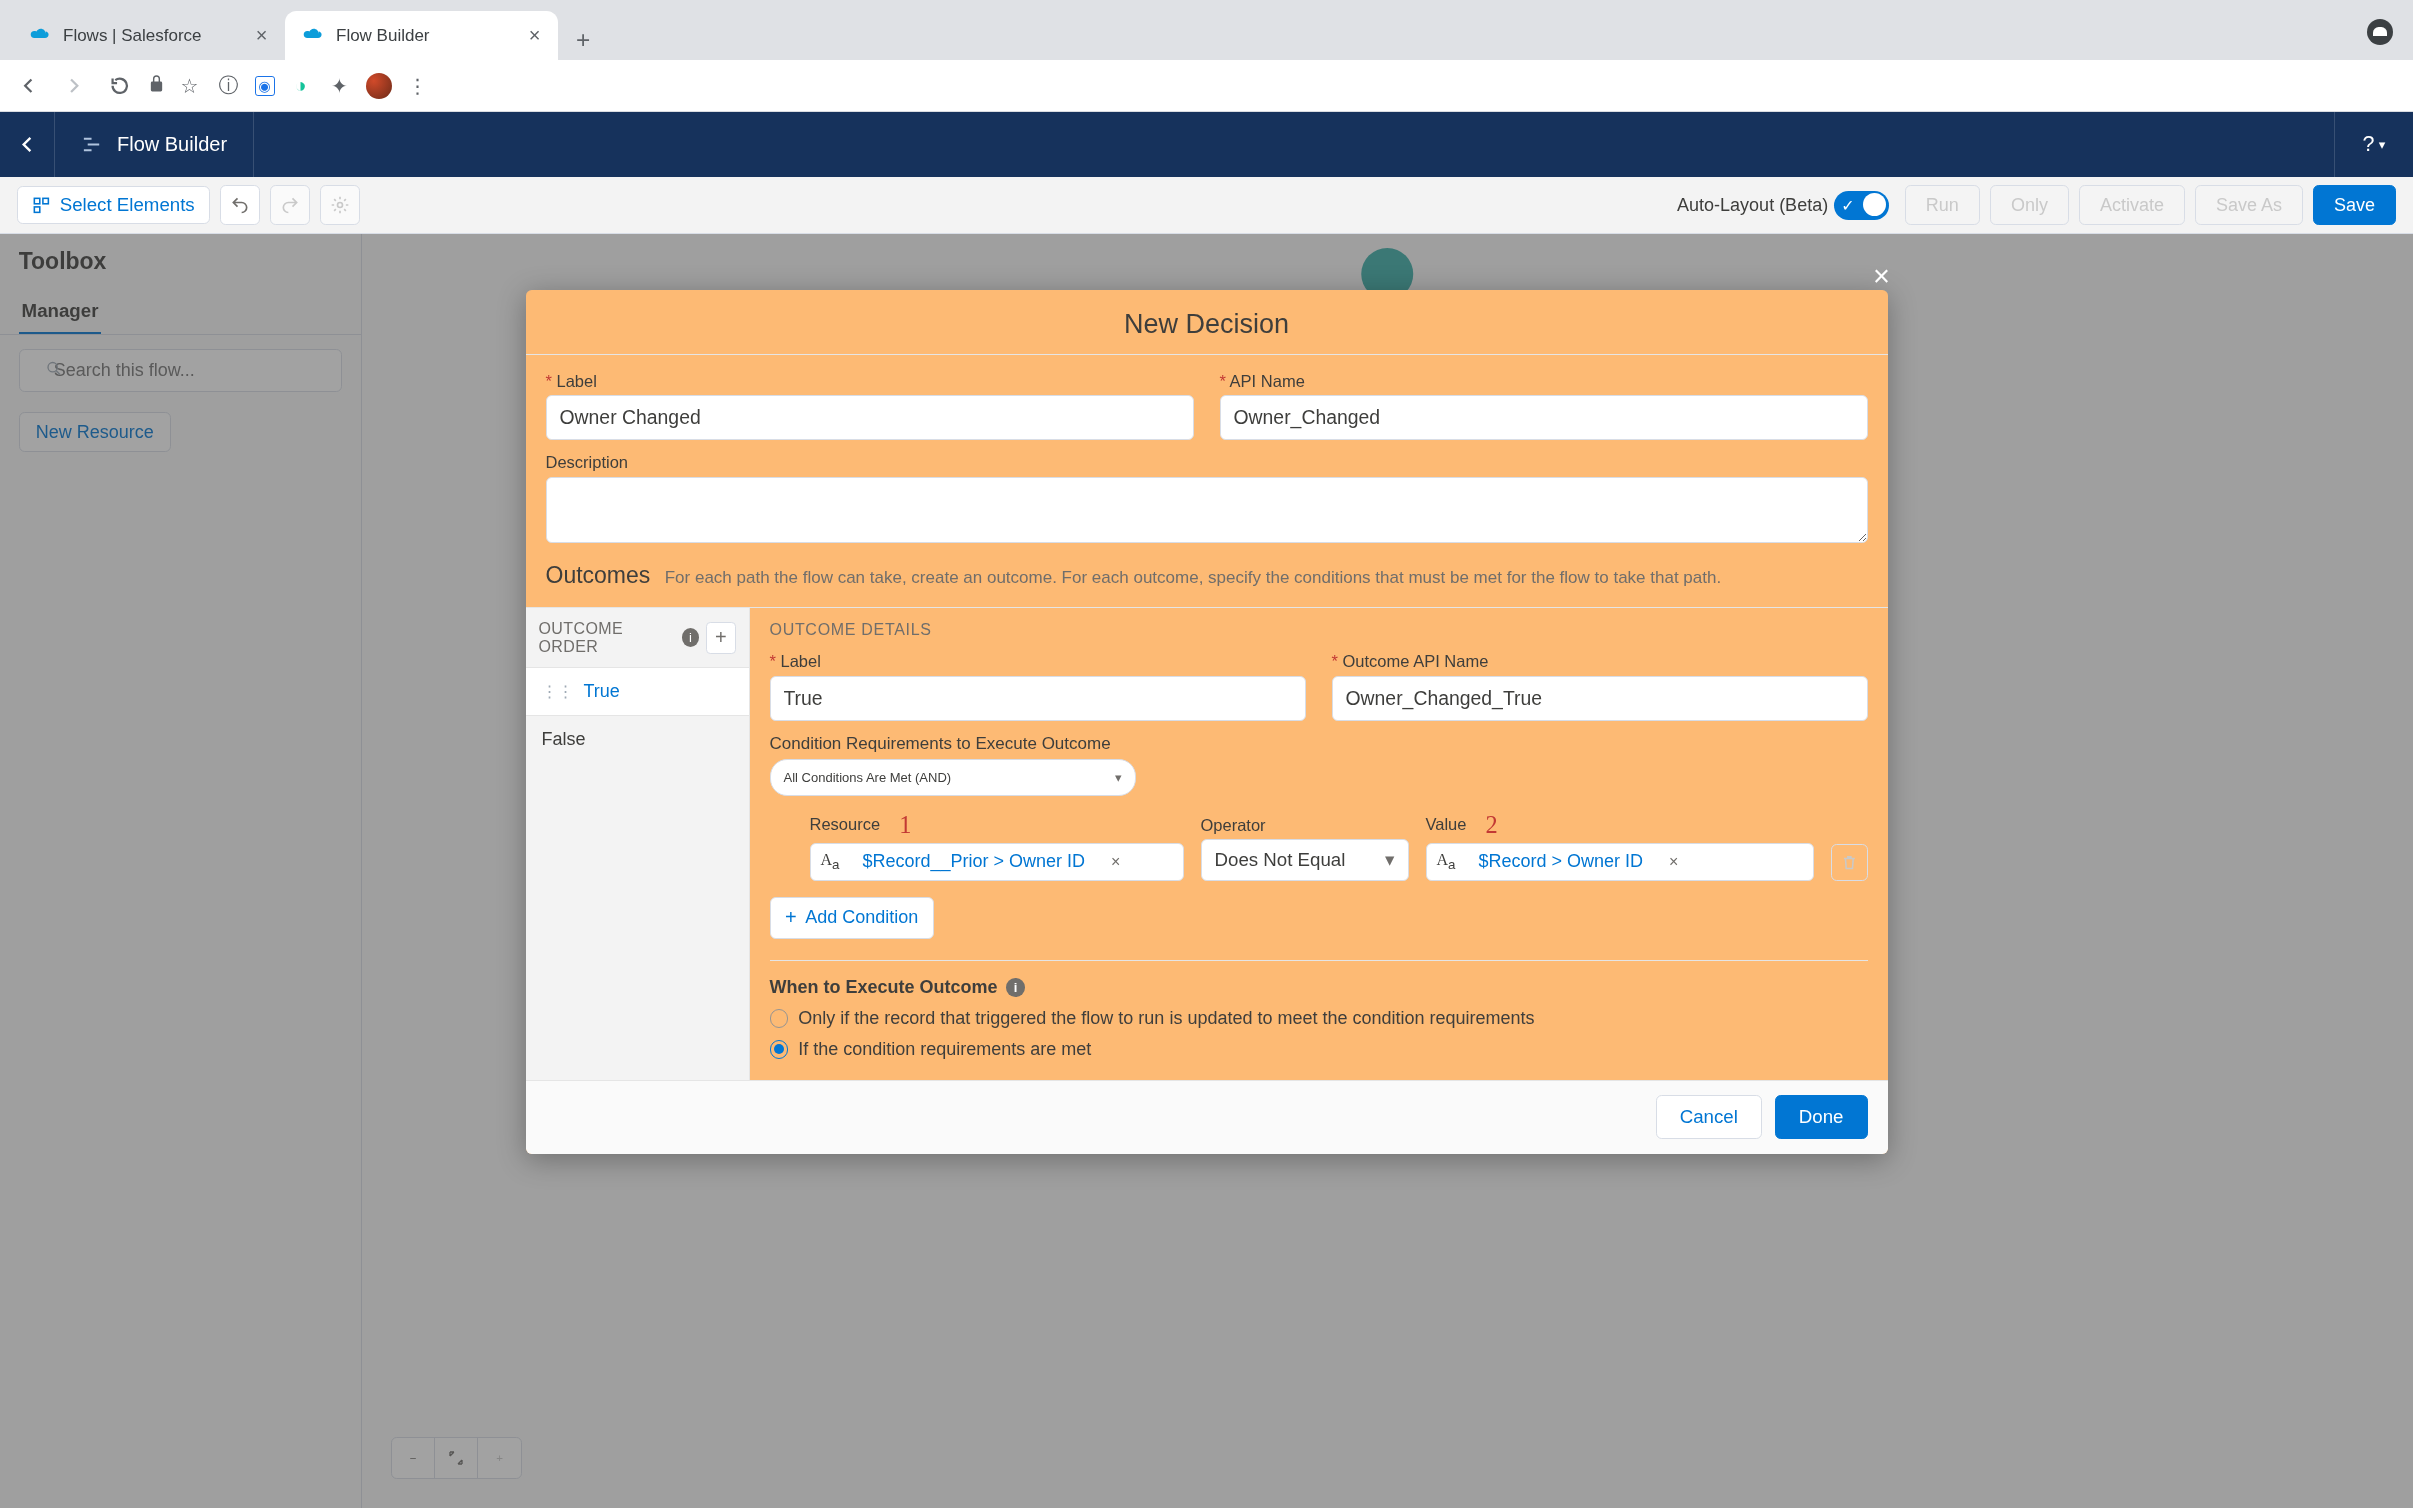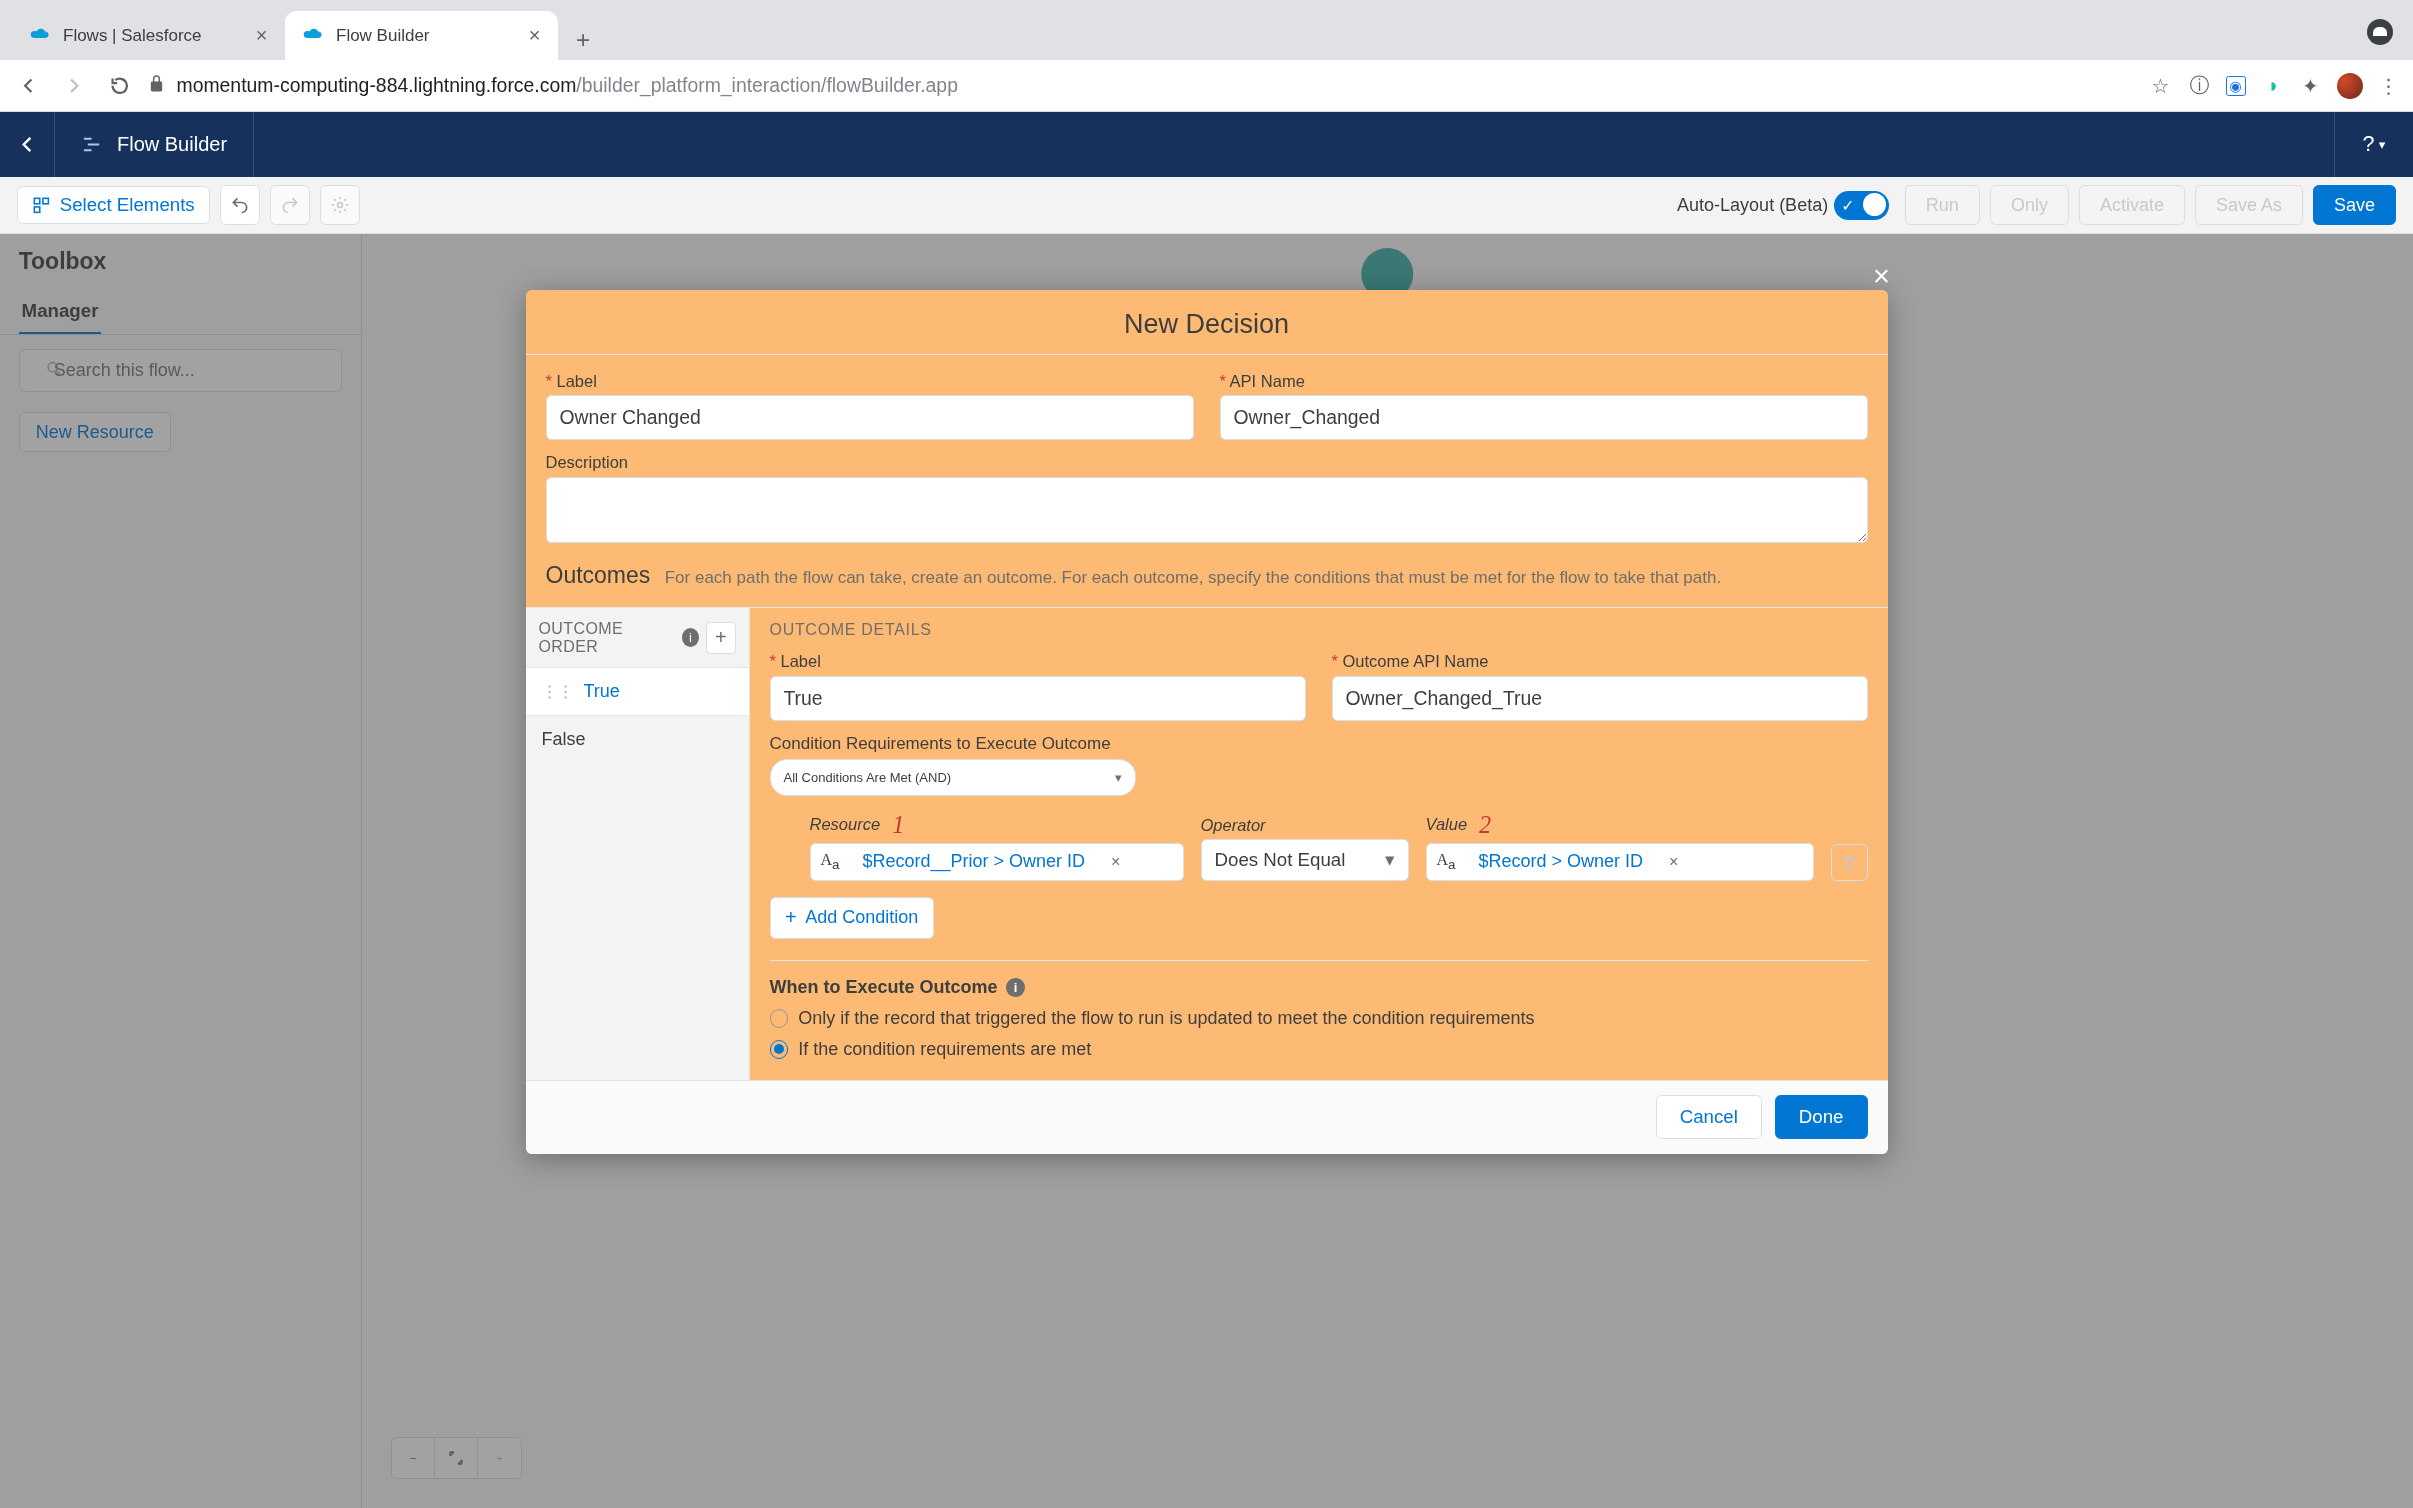--- a/index.html
+++ b/index.html
@@ -99,21 +99,21 @@
   .oitem.plain { color:#3e3e3c; }
 
   .outcomes-main { flex:1; padding:13px 20px 20px; }
   .om-head { font-size:16px; color:#706e6b; letter-spacing:0.7px; margin-bottom:13px; }
   .om-row2 { display:flex; gap:26px; margin-bottom:13px; }
   .cond-label { font-size:17px; color:#3e3e3c; margin-top:4.3px; margin-bottom:5.7px; }
   .select-box { border:0.7px solid #d8dde6; border-radius:17px; padding:10px 13px; font-size:13px; color:#3e3e3c; display:flex; align-items:center; justify-content:space-between; width:366px; cursor:pointer; background:#fff; }
   .caret { color:#706e6b; }
   .cond-row { display:flex; gap:17px; align-items:flex-end; margin-top:14.4px; margin-left:40px; }
   .cond-col { display:flex; flex-direction:column; }
-  .cond-col .cl { font-size:16.5px; color:#3e3e3c; margin-bottom:4.3px; display:flex; align-items:center; gap:12px;font-style:italic; }
+  .cond-col .cl { font-size:16.5px; color:#3e3e3c; margin-bottom:4.3px; display:flex; align-items:center; gap:19px; }
   .ann { color:#c23934; font-size:24.4px; font-family:Georgia, serif; }
   .pill-input { border:0.7px solid #d8dde6; border-radius:5.7px; padding:7.2px 10px; display:flex; align-items:center; gap:23px; background:#fff; }
   .pill-input .aa { font-size:16px; color:#3e3e3c; font-family: Georgia, serif; }
   .pill-input .val { font-size:18px; color:#0176d3; }
   .pill-input .x { font-size:16px; color:#706e6b; cursor:pointer; margin-left:2.9px; }
   .op-select { border:0.7px solid #d8dde6; border-radius:5.7px; padding:8.6px 13px; font-size:18.7px; color:#3e3e3c; display:flex; align-items:center; justify-content:space-between; width:208px; cursor:pointer; background:#fff; }
   .trash { width:37px; height:37px; border:0.7px solid #d8dde6; border-radius:5.7px; display:flex; align-items:center; justify-content:center; color:#c9c9c9; }
   .add-cond { margin-top:16px; border:0.7px solid #d8dde6; border-radius:5.7px; padding:8.6px 14.4px; display:inline-flex; gap:8.6px; align-items:center; color:#0176d3; font-size:18px; cursor:pointer; background:#fff; }
   .hr { height:0.7px; background:#e5e5e5; margin:21.5px 0 16px; }
   .when-head { display:flex; align-items:center; gap:8.6px; font-size:18px; font-weight:700; color:#3e3e3c; }
@@ -166,23 +166,20 @@
   <div class="nav-btn">
     <svg width="21.5" height="21.5" viewBox="0 0 24 24">
         <path fill="none" stroke="#5f6368" stroke-width="2.5" d="M4 12a8 8 0 1 0 3-6.2M4 4v5h5"></path>
       </svg>
   </div>
   <span class="lock-icon">
     <svg width="17" height="20" viewBox="0 0 24 28">
         <path fill="#5f6368" d="M18 12h-1V8a5 5 0 0 0-10 0v4H6a2 2 0 0 0-2 2v10a2 2 0 0 0 2 2h12a2 2 0 0 0 2-2V14a2 2 0 0 0-2-2zM9 8a3 3 0 0 1 6 0v4H9z"></path>
       </svg>
   </span>
-  <div class="url">
-    <span>momentum-computing-884.lightning.force.com</span><span class="gray">/builder_platform_interaction/flowBuilder.app</span>
-  </div>
   <div class="ext-icons">
     <span class="ext-icon">☆</span>
     <span class="ext-icon">ⓘ</span>
     <span class="ext-icon" style="color:#1a73e8;border:1.4px solid #1a73e8;border-radius:2.9px;width:20px;height:20px;font-size:14.4px;">◉</span>
     <span class="ext-icon" style="color:#15c39a;">◑</span>
     <span class="ext-icon">✦</span>
     <span class="avatar"></span>
     <span class="ext-icon">⋮</span>
   </div>
 </div>

